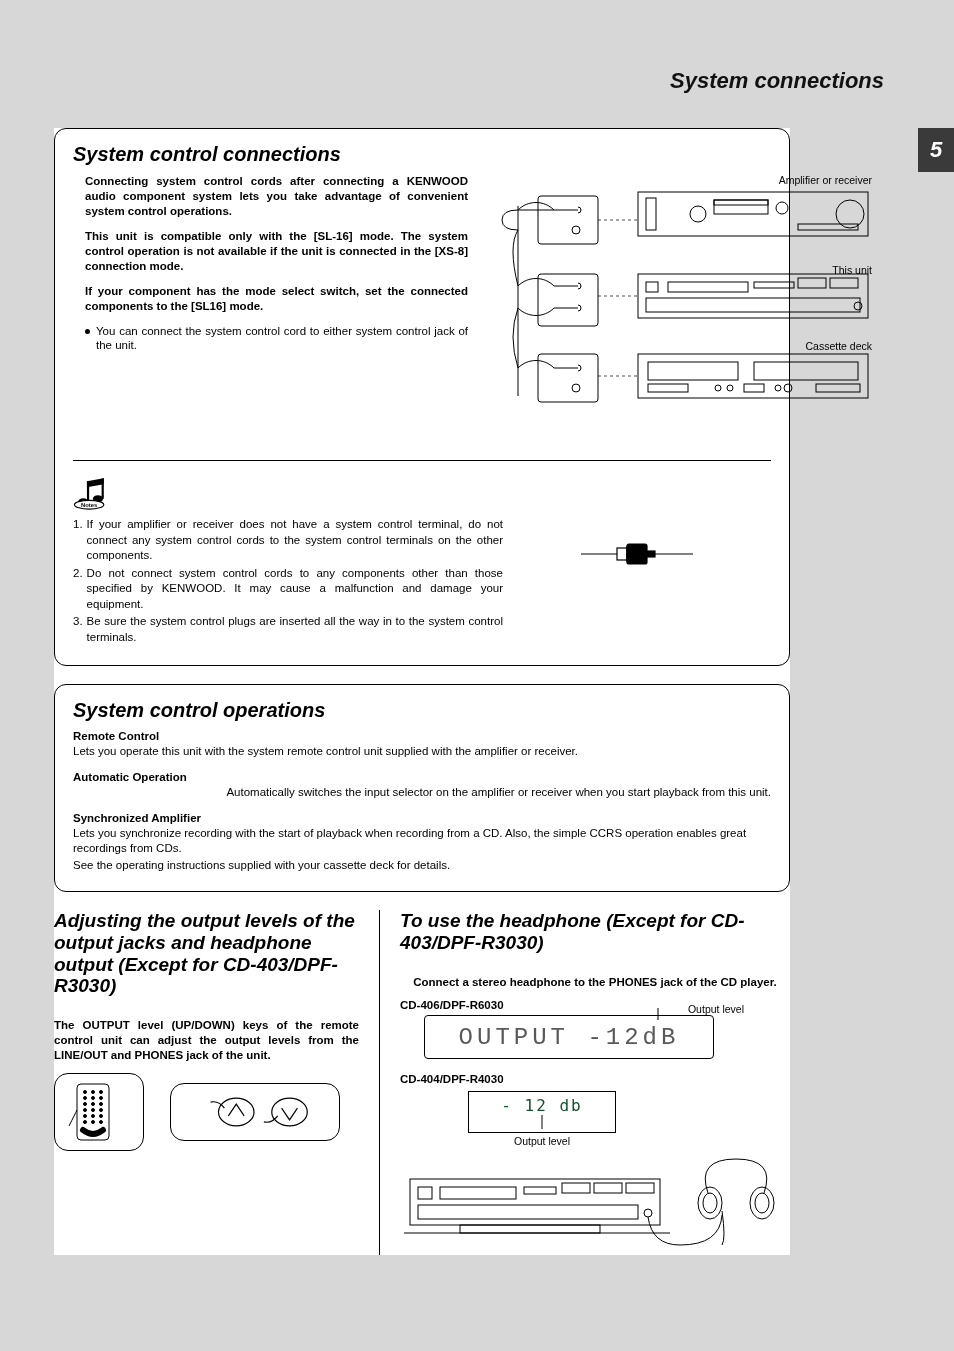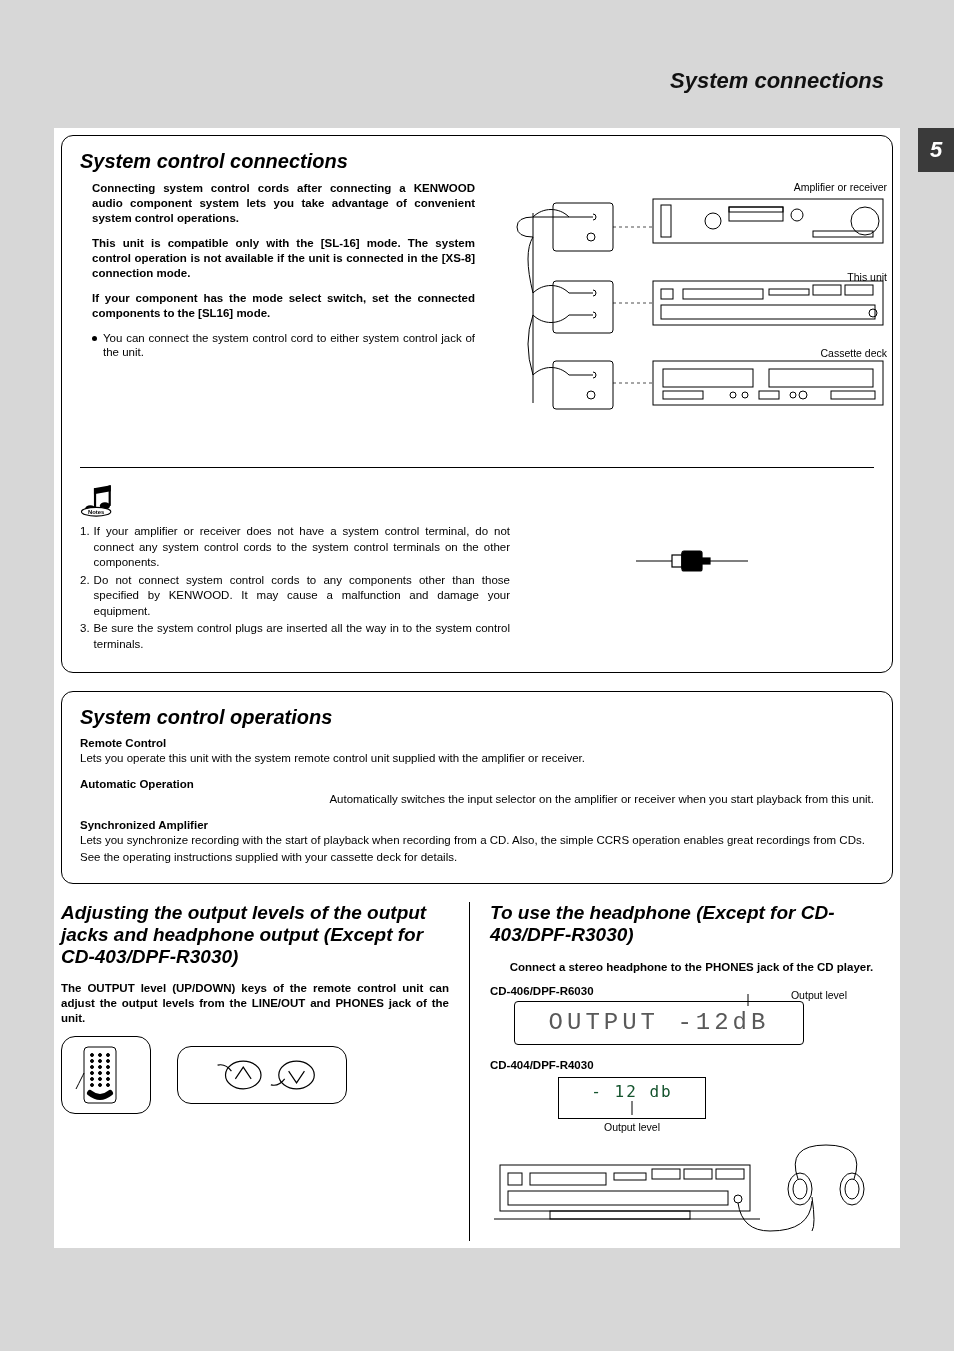--- a/index.html
+++ b/index.html
@@ -1,38 +1,38 @@
 <!DOCTYPE html>
 <html><head>
 <meta charset="utf-8">
 <style>
   * { box-sizing: border-box; margin: 0; padding: 0; }
   html, body { width: 954px; background: #d7d7d7; font-family: Arial, Helvetica, sans-serif; color: #000; }
   .page { width: 954px; height: 1351px; position: relative; }
   .section-heading { position: absolute; right: 70px; top: 68px; font-style: italic; font-weight: 700; font-size: 22px; color: #111; }
   .page-number-tab { position: absolute; right: 0px; top: 128px; width: 36px; height: 44px; background: #3a3a3a; color: #fff; display: flex; align-items: center; justify-content: center; font-style: italic; font-weight: 700; font-size: 22px; }
-  .content { position: absolute; left: 54px; top: 128px; width: 846px; background: #fff; padding: 7px; }
+  .content { position: absolute; left: 54px; top: 128px; width: 736px; background: #fff; padding: 0; }
   .whitebg { background: #fff; }
   .box { border: 0.5px solid #000; border-radius: 12px; padding: 14px 18px 18px 18px; margin-bottom: 18px; position: relative; }
   .box-title { font-style: italic; font-weight: 700; font-size: 20px; margin-bottom: 8px; }
   .bold { font-weight: 700; }
   .para { font-size: 11.5px; line-height: 1.3; margin-bottom: 10px; text-align: justify; }
   .bullet-row { display: flex; align-items: flex-start; gap: 6px; font-size: 11.5px; line-height: 1.3; margin-bottom: 4px; text-align: justify; }
   .bullet-dot { width: 5px; height: 5px; background: #000; border-radius: 50%; margin-top: 5px; flex-shrink: 0; }
   .notes-icon { width: 44px; height: 36px; margin: 14px 0 6px 0; }
   .ol-row { display: flex; gap: 4px; font-size: 11.5px; line-height: 1.35; text-align: justify; margin-bottom: 2px; }
   .ol-num { flex-shrink: 0; }
   .hr { border: none; border-top: 1px solid #000; margin: 10px 0 0 0; }
-  .two-col { display: flex; gap: 8px; }
+  .two-col { display: flex; gap: 0; }
   .col-l { width: 395px; flex-shrink:0; }
   .col-r { flex: 1; padding-left: 30px; }
   .diagram { }
   .diagram-label { font-size: 10.5px; text-align: right; }
   svg { display: block; }
-  .subhead { font-style: italic; font-weight: 700; font-size: 19px; line-height: 1.15; margin-bottom: 14px; }
+  .subhead { font-style: italic; font-weight: 700; font-size: 19px; line-height: 1.15; margin-bottom: 21px; }
   .lower-cols { display: flex; margin-top: 14px; }
   .lower-l { width: 408px; padding-right: 20px; }
   .lower-r { flex: 1; padding-left: 20px; position: relative; }
   .lower-sep { width: 0; border-left: 0.5px solid #000; }
   .small-bold { font-weight: 700; font-size: 11.5px; margin-top: 10px; margin-bottom: 2px; }
   .pill-row { display: flex; gap: 26px; align-items: center; margin: 8px 0 10px 0; }
   .pill { border: 0.5px solid #000; border-radius: 14px; padding: 8px 10px; display: flex; align-items: center; justify-content: center; }
   .lcdbox { border: 1.5px solid #000; border-radius: 4px; width: 290px; height: 44px; display: flex; align-items: center; justify-content: center; position: relative; margin: 4px 0 4px 24px;}
   .lcdtext { font-family: "Courier New", monospace; letter-spacing: 4px; font-size: 24px; color: #595959; font-weight: 400; }
   .lcd-small-wrap { margin: 6px 0 4px 68px; }

